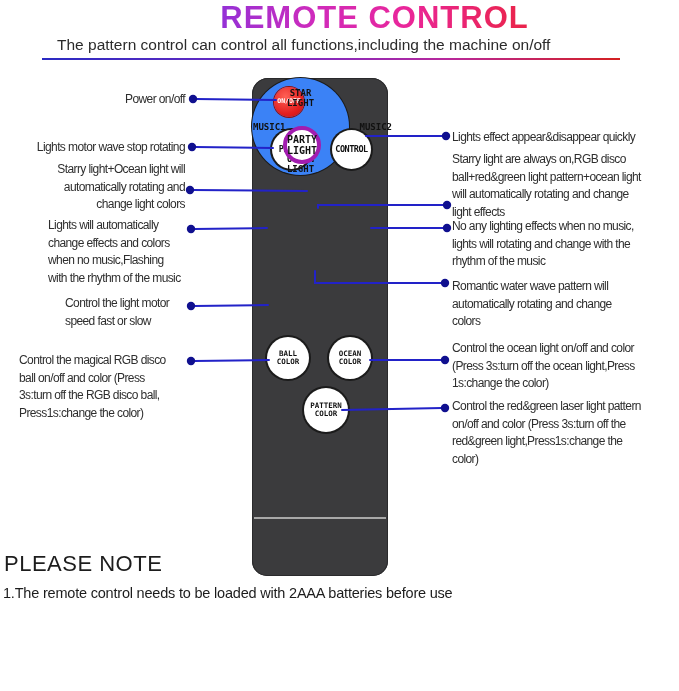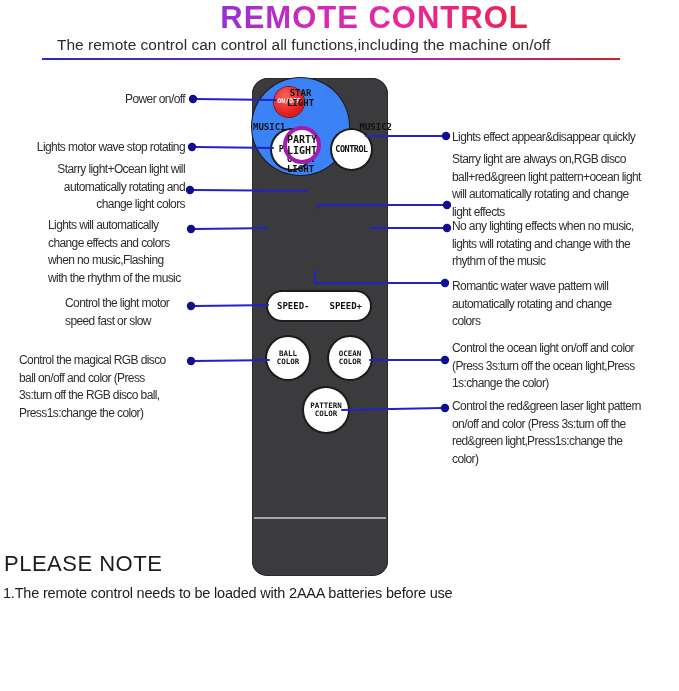--- a/index.html
+++ b/index.html
@@ -63,43 +63,39 @@
   .note-item{position:relative;font-size:14.5px;letter-spacing:-0.2px;line-height:19.3px;
              color:#1c1c1c;white-space:pre-wrap;}
   .notes-list{left:3px;top:584px;width:676px;}
 </style>
 </head>
 <body>
 
 <div id="canvas">
 
   <div class="abs title">REMOTE CONTROL</div>
-  <div class="abs subtitle">The remote control can control all functions,including the machine on/off</div>
+  <div class="abs subtitle">The pattern control can control all functions,including the machine on/off</div>
   <div class="abs subtitle-rule"></div>
 
   <div class="abs remote">
     <div class="btn btn-power">ON/OFF</div>
     <div class="btn btn-pause">PAUSE</div>
     <div class="btn btn-strobe">CONTROL</div>
 
     <div class="dial">
       <div class="dial-txt dial-star">STAR
 LIGHT</div>
       <div class="dial-txt dial-music1">MUSIC1</div>
       <div class="dial-txt dial-music2">MUSIC2</div>
       <div class="dial-txt dial-ocean">OCEAN
 LIGHT</div>
       <div class="btn btn-party">PARTY
 LIGHT</div>
     </div>
 
-    <div class="btn-speed abs">
-      <span>SPEED-</span>
-      <span>SPEED+</span>
-    </div>
 
     <div class="btn btn-ball">BALL
 COLOR</div>
     <div class="btn btn-oceanc">OCEAN
 COLOR</div>
     <div class="btn btn-pattern">PATTERN
 COLOR</div>
 
     <div class="abs seam"></div>
   </div>

